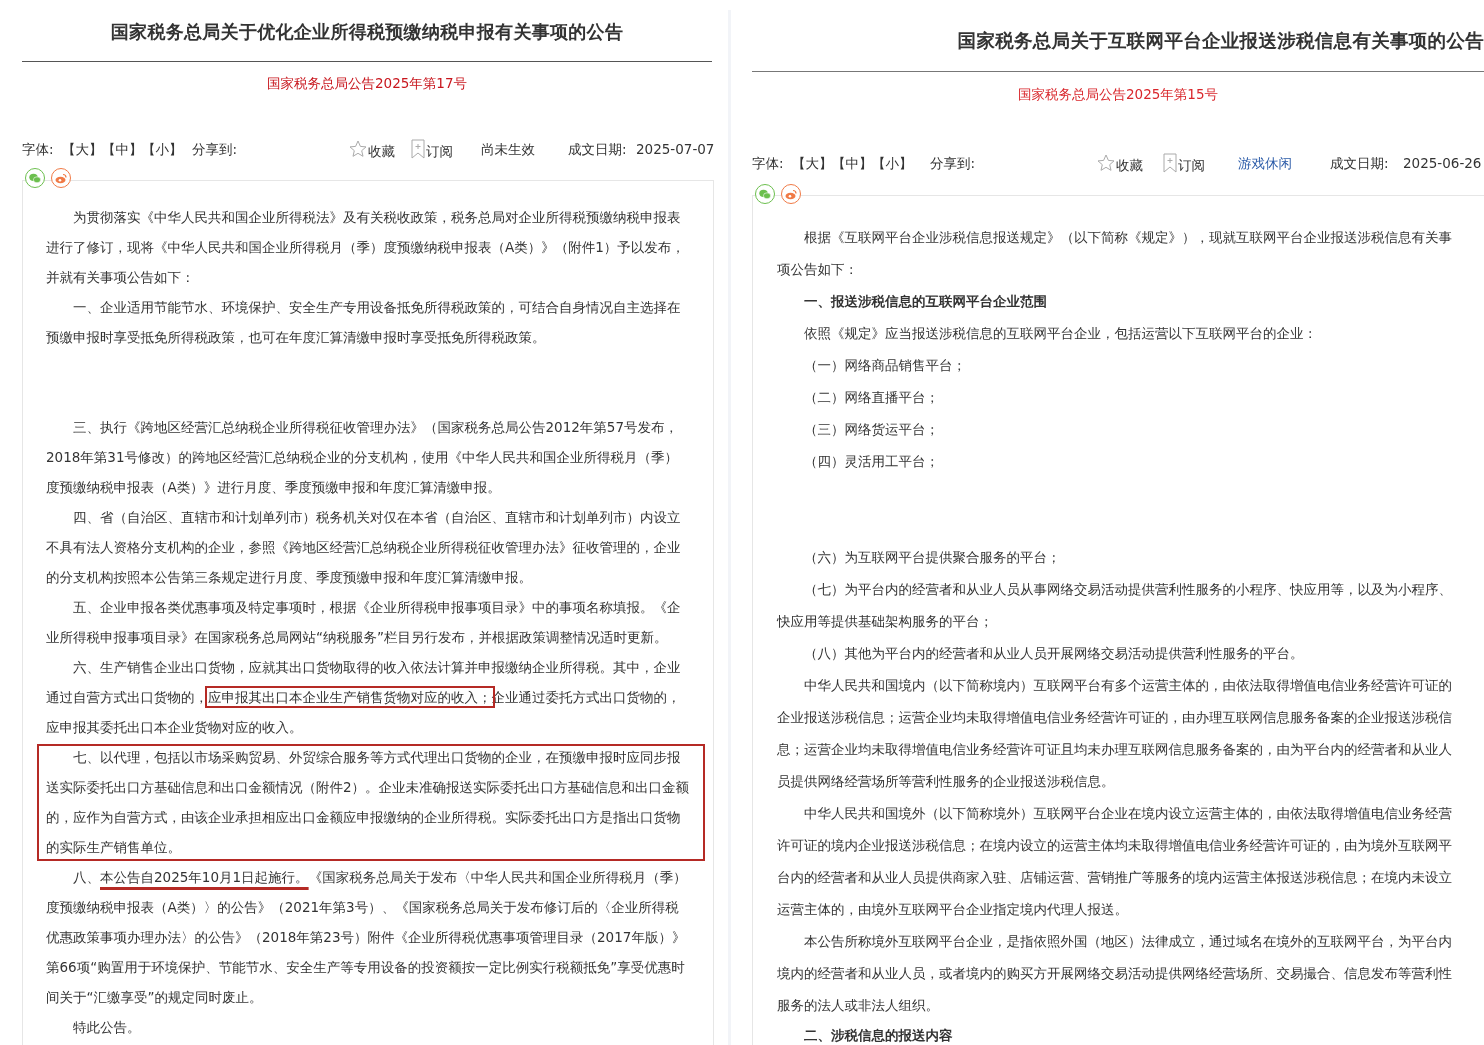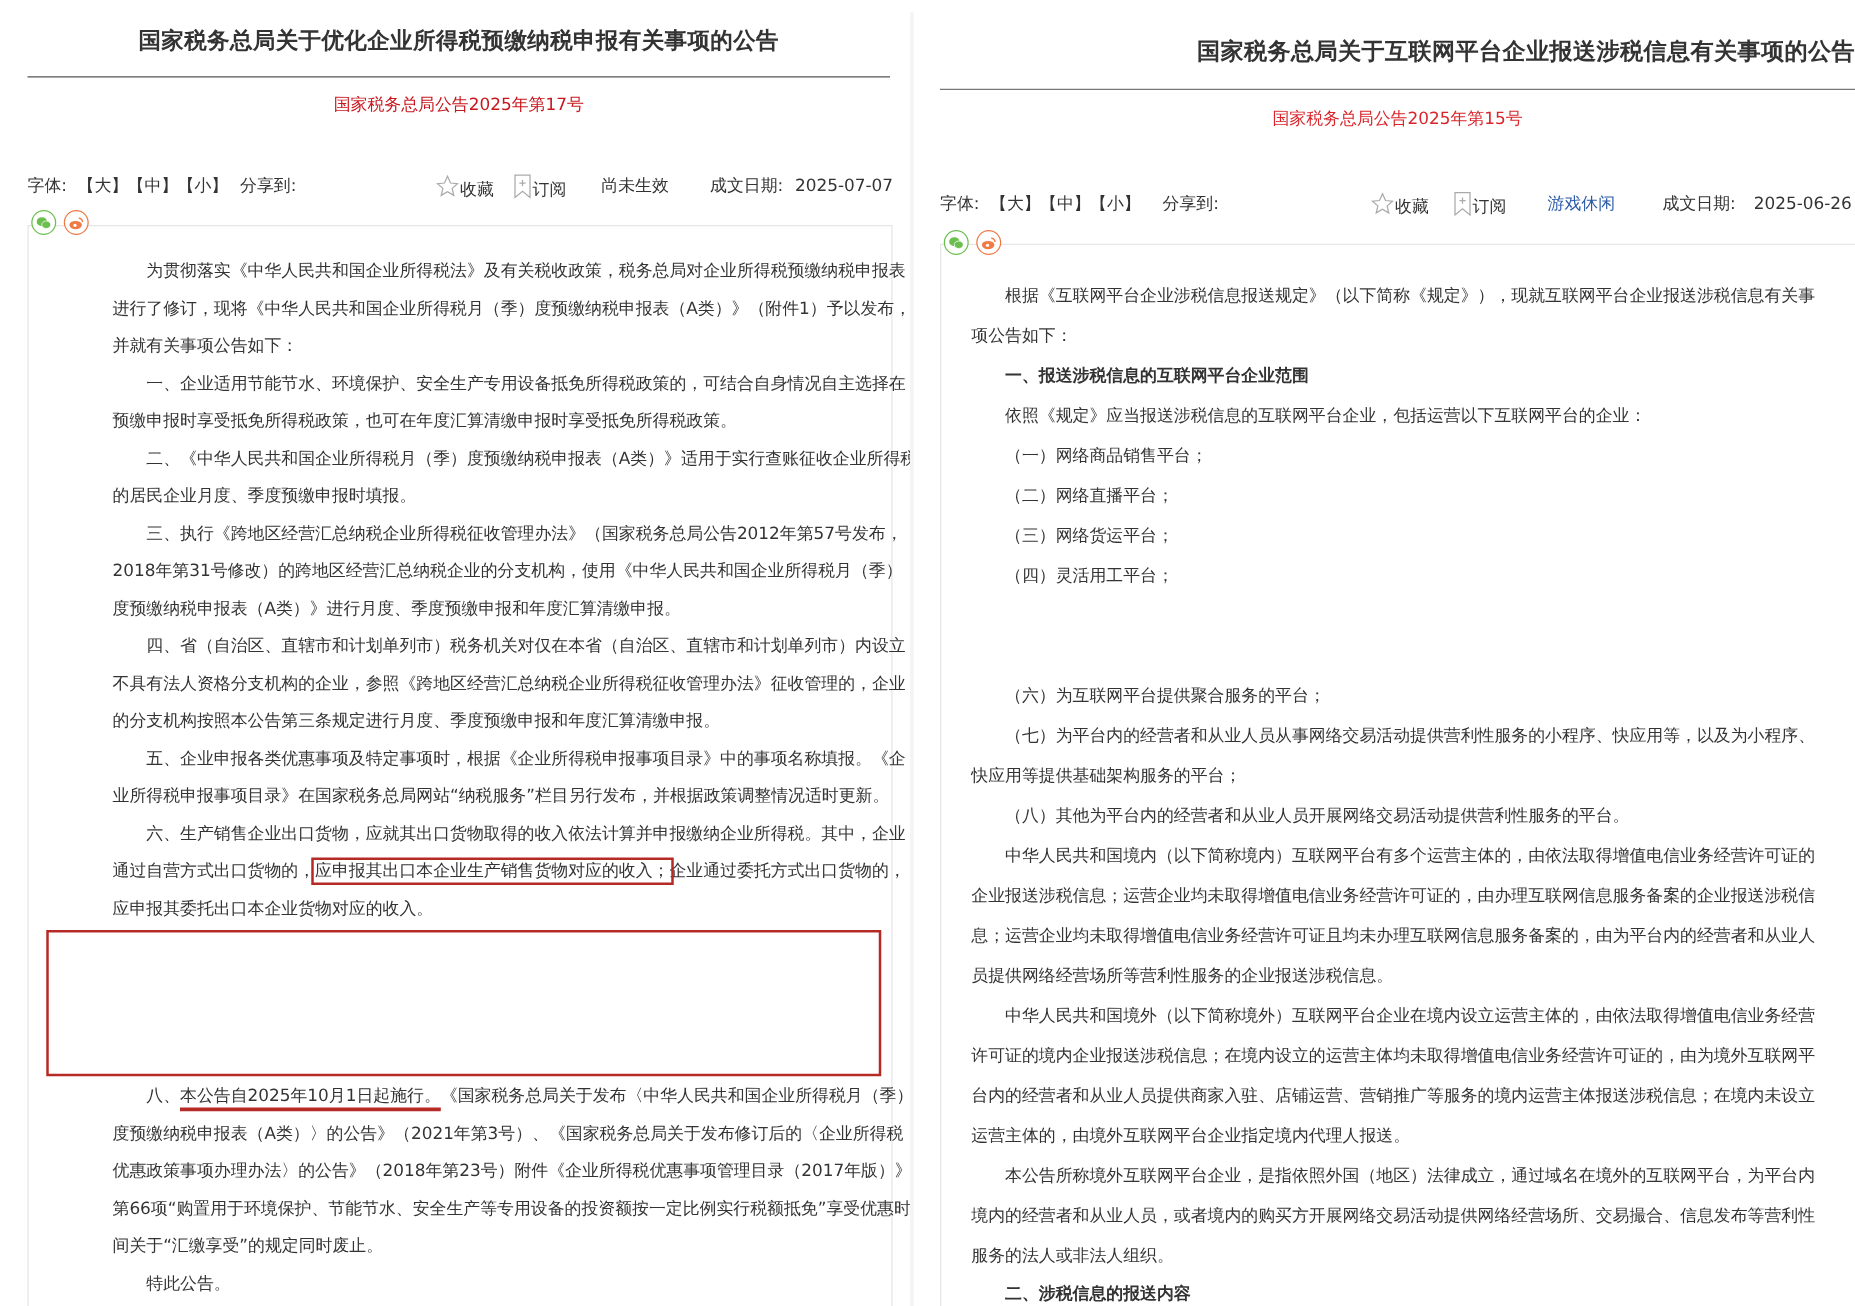--- a/index.html
+++ b/index.html
@@ -35,21 +35,21 @@
   #right .share { left: 23px; top: 184px; }
   .share-btn { width: 20px; height: 20px; border-radius: 50%; border: 1.5px solid; display: flex; align-items: center; justify-content: center; background: #fff; box-sizing: border-box; cursor: pointer; z-index: 2; }
   .wechat { border-color: #6cbf4e; }
   .weibo { border-color: #f07a46; }
 
   .content { position: absolute; border: 1px solid #e6e6e6; border-bottom: none; background: #fff; }
   #left .content { left: 22px; width: 690px; top: 180px; height: 880px; }
   #right .content { left: 20px; width: 740px; top: 195px; height: 880px; }
 
   .para { position: absolute; font-size: 13.5px; line-height: 30px; color: #333; text-indent: 2em; }
-  #left .para { left: 23px; width: 644px; margin-left: 44px; }
+  #left .para { left: 23px; width: 644px; }
   #right .para { left: 24px; width: 684px; }
   .bold { font-weight: bold; }
   .hl-box { outline: 2px solid #b52a25; outline-offset: 1px; }
   .hl-underline { text-decoration: underline; text-decoration-color: #b52a25; text-decoration-thickness: 3px; text-underline-offset: 5px; }
   .big-box { position: absolute; border: 2px solid #b52a25; box-sizing: border-box; }
 </style>
 </head>
 <body>
 
 <div class="divider"></div>
@@ -93,27 +93,27 @@
             <ellipse cx="5.5" cy="7" rx="5" ry="3.3" fill="#f07a46"></ellipse>
             <circle cx="5" cy="7.2" r="1.3" fill="#fff"></circle>
             <path d="M8,1.5 A3,3 0 0 1 11,4.5" stroke="#f07a46" stroke-width="1.2" fill="none"></path>
           </svg></span>
     </div>
   </div>
 
   <div class="content">
     <div class="para" style="top:21px">为贯彻落实《中华人民共和国企业所得税法》及有关税收政策，税务总局对企业所得税预缴纳税申报表进行了修订，现将《中华人民共和国企业所得税月（季）度预缴纳税申报表（A类）》（附件1）予以发布，并就有关事项公告如下：</div>
     <div class="para" style="top:111px">一、企业适用节能节水、环境保护、安全生产专用设备抵免所得税政策的，可结合自身情况自主选择在预缴申报时享受抵免所得税政策，也可在年度汇算清缴申报时享受抵免所得税政策。</div>
-    <div class="para" style="top:171px">二、《中华人民共和国企业所得税月（季）度预缴纳税申报表（A类）》适用于实行查账征收企业所得税的居民企业月度、季度预缴申报时填报。</div>
     <div class="para" style="top:231px">三、执行《跨地区经营汇总纳税企业所得税征收管理办法》（国家税务总局公告2012年第57号发布，2018年第31号修改）的跨地区经营汇总纳税企业的分支机构，使用《中华人民共和国企业所得税月（季）度预缴纳税申报表（A类）》进行月度、季度预缴申报和年度汇算清缴申报。</div>
     <div class="para" style="top:321px">四、省（自治区、直辖市和计划单列市）税务机关对仅在本省（自治区、直辖市和计划单列市）内设立不具有法人资格分支机构的企业，参照《跨地区经营汇总纳税企业所得税征收管理办法》征收管理的，企业的分支机构按照本公告第三条规定进行月度、季度预缴申报和年度汇算清缴申报。</div>
     <div class="para" style="top:411px">五、企业申报各类优惠事项及特定事项时，根据《企业所得税申报事项目录》中的事项名称填报。《企业所得税申报事项目录》在国家税务总局网站“纳税服务”栏目另行发布，并根据政策调整情况适时更新。</div>
     <div class="para" style="top:471px"><span>六、生产销售企业出口货物，应就其出口货物取得的收入依法计算并申报缴纳企业所得税。其中，企业通过自营方式出口货物的，</span><span class="hl-box">应申报其出口本企业生产销售货物对应的收入；</span><span>企业通过委托方式出口货物的，应申报其委托出口本企业货物对应的收入。</span></div>
 
     <div class="big-box" style="left:14px; top:563px; width:668px; height:117px;"></div>
+    <div class="para" style="top:561px">七、以代理，包括以市场采购贸易、外贸综合服务等方式代理出口货物的企业，在预缴申报时应同步报送实际委托出口方基础信息和出口金额情况（附件2）。企业未准确报送实际委托出口方基础信息和出口金额的，应作为自营方式，由该企业承担相应出口金额应申报缴纳的企业所得税。实际委托出口方是指出口货物的实际生产销售单位。</div>
 
     <div class="para" style="top:681px"><span>八、</span><span class="hl-underline">本公告自2025年10月1日起施行。</span><span>《国家税务总局关于发布〈中华人民共和国企业所得税月（季）度预缴纳税申报表（A类）〉的公告》（2021年第3号）、《国家税务总局关于发布修订后的〈企业所得税优惠政策事项办理办法〉的公告》（2018年第23号）附件《企业所得税优惠事项管理目录（2017年版）》第66项“购置用于环境保护、节能节水、安全生产等专用设备的投资额按一定比例实行税额抵免”享受优惠时间关于“汇缴享受”的规定同时废止。</span></div>
     <div class="para" style="top:831px">特此公告。</div>
   </div>
 </div>
 
 <div class="panel" id="right">
   <div class="title">国家税务总局关于互联网平台企业报送涉税信息有关事项的公告</div>
   <div class="rule"></div>
   <div class="docno">国家税务总局公告2025年第15号</div>

